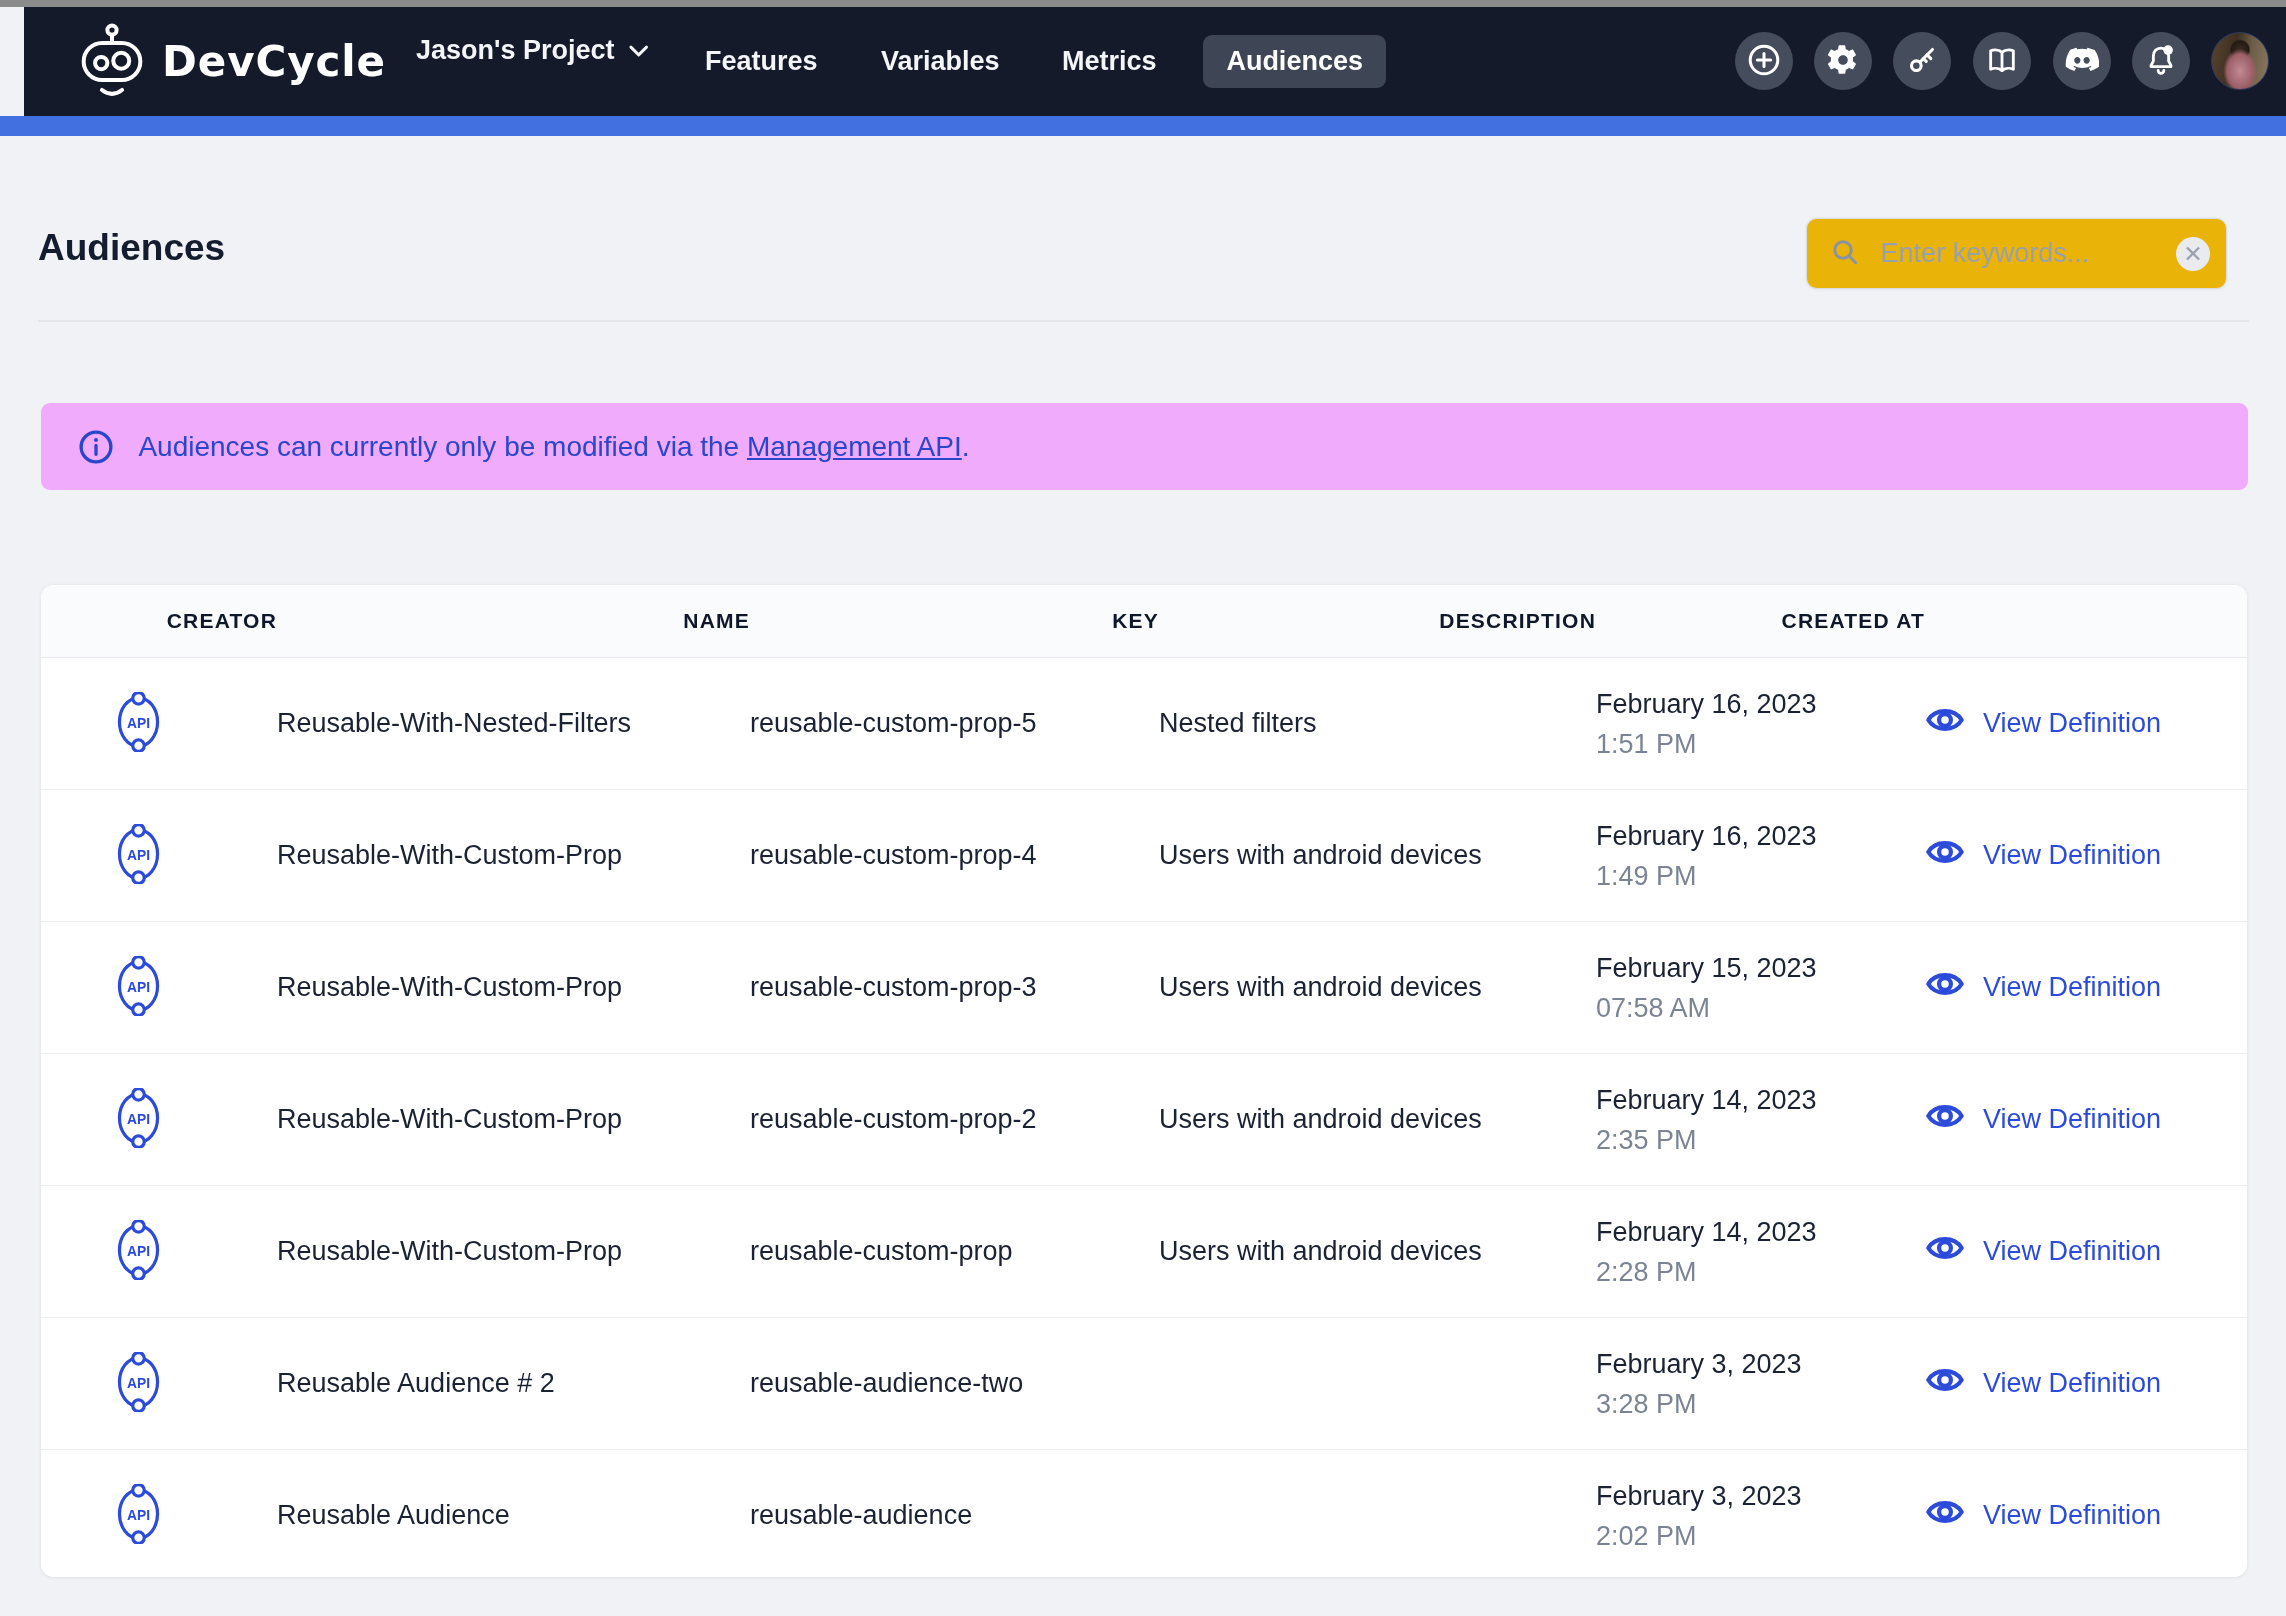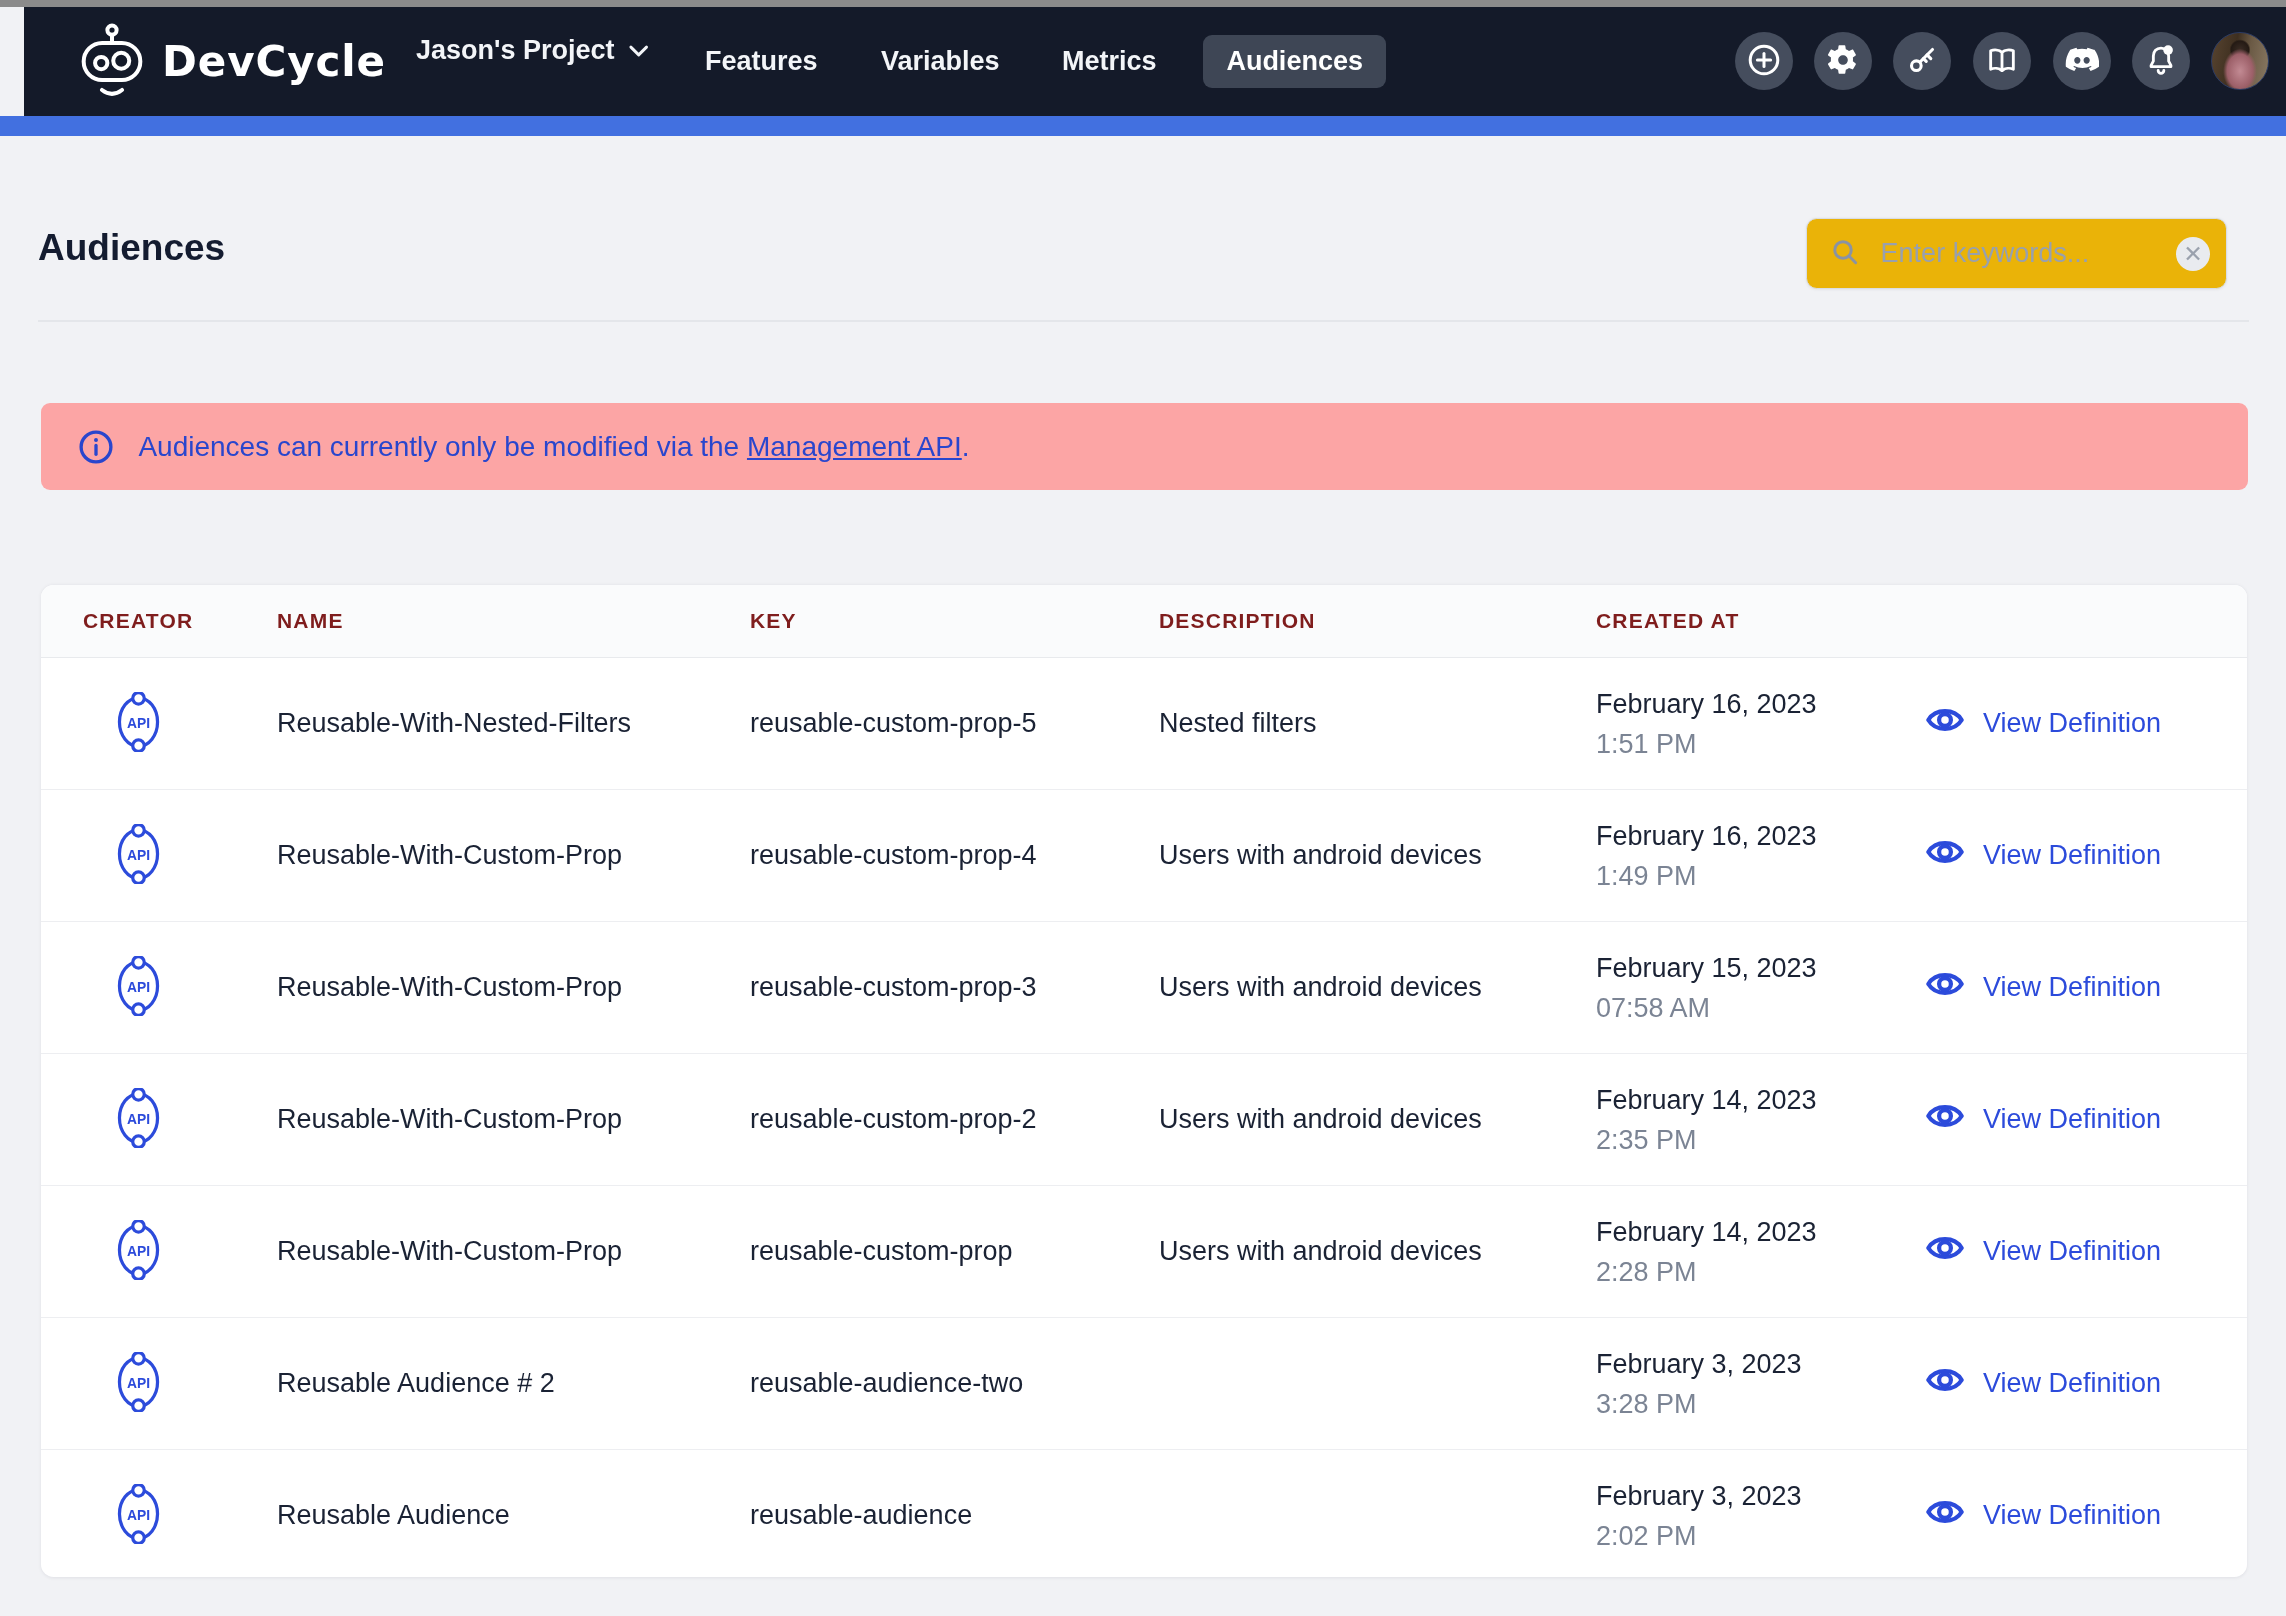--- a/index.html
+++ b/index.html
@@ -31,29 +31,29 @@
       linear-gradient(100deg, #584430 0%, #3e2f20 40%, #6b5a45 62%, #8a7a63 100%);}
   
   .page-title{position:absolute;left:38px;top:227px;font-size:37px;font-weight:700;color:#141c30;}
   .search-box{position:absolute;left:1806px;top:218px;width:421px;height:71px;background:#eab308;border:1.8px solid #dadee4;border-radius:10.8px;box-sizing:border-box;display:flex;align-items:center;padding:0 16px 0 21.6px;box-shadow:0 0.9px 2.7px rgba(20,28,48,.06);}
   .search-box svg{flex:0 0 auto;color:#8a93a3;}
   .search-box input{flex:1 1 auto;min-width:0;border:none;outline:none;background:transparent;font-family:"Liberation Sans",sans-serif;font-size:27px;color:#30394b;margin-left:18px;}
   .search-box input::placeholder{color:#98a0ae;}
   .search-clear{flex:0 0 auto;width:34px;height:34px;border-radius:50%;background:#e9ebef;color:#9aa1ad;font-size:23.4px;line-height:34px;text-align:center;cursor:pointer;user-select:none;}
   .title-divider{position:absolute;left:38px;top:320px;width:2211px;height:1.8px;background:#e4e6ea;}
   
-  .banner{position:absolute;left:41px;top:403px;width:2207px;height:87px;background:#fca5a5;border-radius:9px;box-sizing:border-box;display:flex;align-items:center;padding:0 36px;gap:23.4px;}
+  .banner{position:absolute;left:41px;top:403px;width:2207px;height:87px;background:#f0abfc;border-radius:9px;box-sizing:border-box;display:flex;align-items:center;padding:0 36px;gap:23.4px;}
   .banner-icon{flex:0 0 auto;color:#2946cd;display:flex;}
   .banner-text{font-size:28px;font-weight:500;color:#2946cd;}
   .banner-text a{color:#2946cd;text-decoration:underline;cursor:pointer;font-weight:500;}
   
   .table-card{position:absolute;left:41px;top:585px;width:2206px;height:992px;background:#ffffff;border-radius:12.6px;box-shadow:0 0.9px 3.6px rgba(20,28,48,.08);overflow:hidden;}
   .t-grid{display:grid;grid-template-columns:236px 473px 409px 437px 329px 1fr;align-items:center;}
   .t-head{height:72px;background:#fafbfc;border-bottom:1.8px solid #e8eaed;}
-  .t-head .th{font-size:21px;font-weight:600;letter-spacing:1.2px;color:#7f1d1d;text-transform:uppercase;}
+  .t-head .th{font-size:21px;font-weight:600;letter-spacing:1.2px;color:#0f172a;text-transform:uppercase;text-align:right;}
   .th.c-creator{padding-left:42px;}
   .t-row{height:131px;border-bottom:1.8px solid #edeef1;}
   .t-row:last-child{border-bottom:none;}
   .cell{font-size:27px;color:#1a2234;}
   .c-creator-icon{padding-left:74px;display:flex;align-items:center;}
   .created .date{font-size:27px;color:#1a2234;line-height:40px;}
   .created .time{font-size:27px;color:#7b8494;line-height:40px;}
   .action{display:flex;align-items:center;gap:18px;color:#2c4bdb;font-size:27px;font-weight:500;cursor:pointer;}
   .action svg{flex:0 0 auto;}
   .action .lbl{color:#2c4bdb;text-align:right;}

